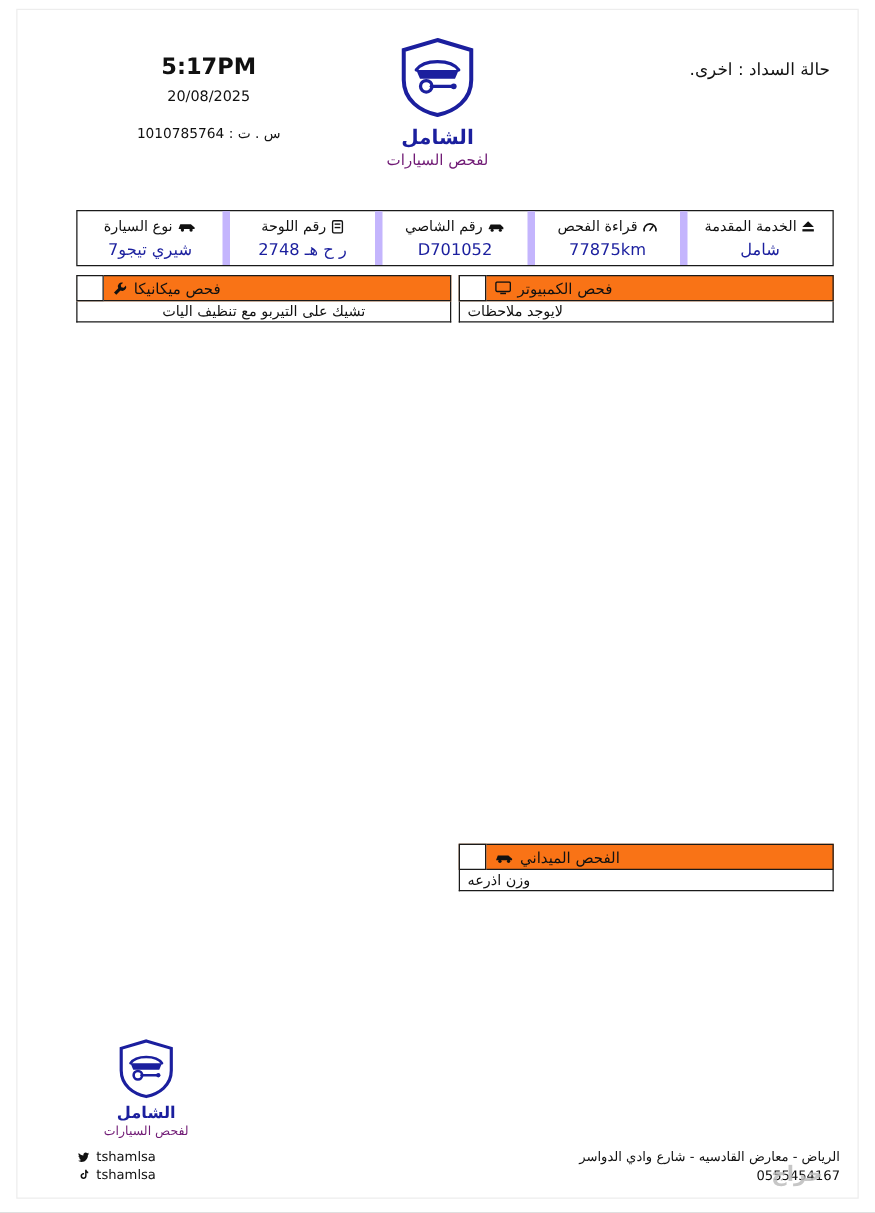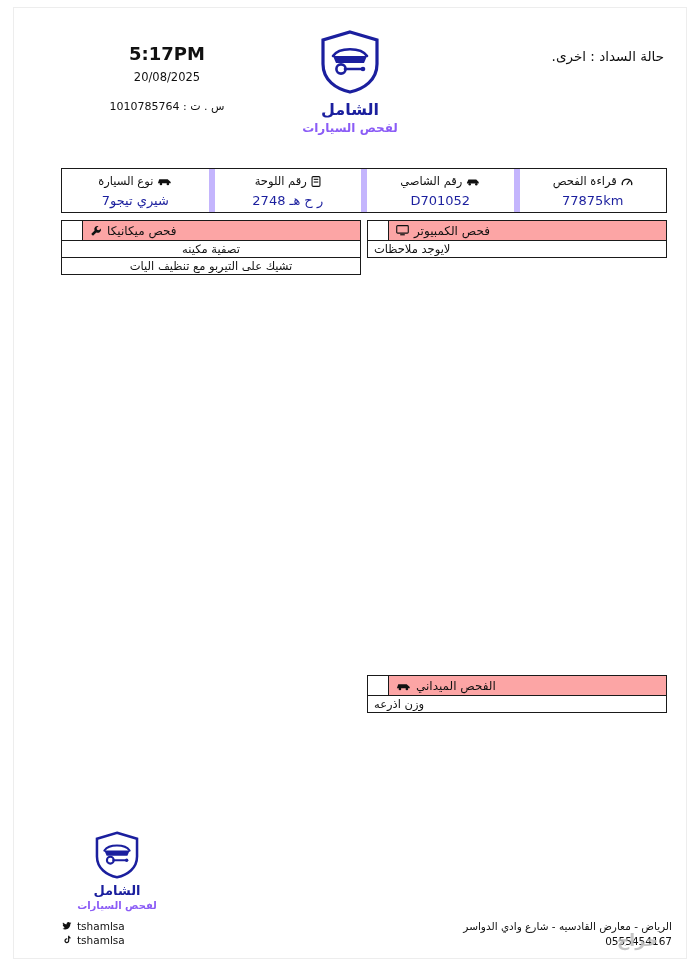--- a/index.html
+++ b/index.html
@@ -85,22 +85,22 @@
   .logo-title {
     margin-top: 6px;
     font-size: 16px;
     font-weight: bold;
     color: #1b1f9e;
     letter-spacing: 1px;
   }
   .logo-sub {
     margin-top: 2px;
     font-size: 12px;
-    font-weight: bold;
-    color: #8b5cf6;
+    font-weight: normal;
+    color: #701a75;
   }
 
   
   .info-table {
     position: absolute;
     top: 160px;
     left: 47px;
     width: 606px;
     height: 45px;
     display: flex;
@@ -142,21 +142,21 @@
     box-sizing: border-box;
   }
   .sec-computer { top: 212px; left: 353px; width: 300px; }
   .sec-mech     { top: 212px; left: 47px;  width: 300px; }
   .sec-field    { top: 667px; left: 353px; width: 300px; border-radius: 12px; }
 
   .sec-head {
     position: relative;
     height: 21px;
     border: 1px solid #1a1a1a;
-    background: #fca5a5;
+    background: #f97316;
     box-sizing: border-box;
     display: flex;
     align-items: center;
     justify-content: flex-end;
     padding: 0 6px 0 28px;
     font-size: 12px;
     color: #111;
     gap: 5px;
   }
   .sec-head .checkbox {
@@ -276,20 +276,32 @@
             <circle cx="44" cy="39" r="2.3" fill="#1b1f9e"></circle>
           </svg>
         </div>
         <div class="logo-title">الشامل</div>
         <div class="logo-sub">لفحص السيارات</div>
       </div>
     </div>
 
     <div class="info-table">
 
+      <div class="info-cell">
+        <div class="cell-head">
+          <span class="cell-icon">
+            <svg width="11" height="11" viewBox="0 0 12 12">
+                <path d="M6 1 L11 6 L1 6 Z" fill="#111"></path>
+                <rect x="1" y="8" width="10" height="2" fill="#111"></rect>
+              </svg>
+          </span>
+          <span>الخدمة المقدمة</span>
+        </div>
+        <div class="cell-val">شامل</div>
+      </div>
 
       <div class="info-cell">
         <div class="cell-head">
           <span class="cell-icon">
             <svg width="12" height="11" viewBox="0 0 13 12">
                 <path d="M1.5 10 A5.2 5.2 0 1 1 11.5 10" fill="none" stroke="#111" stroke-width="1.4"></path>
                 <path d="M6.5 9 L9 5.5" stroke="#111" stroke-width="1.3" stroke-linecap="round"></path>
               </svg>
           </span>
           <span>قراءة الفحص</span>
@@ -357,21 +369,20 @@
     <div class="section sec-mech">
       <div class="sec-head">
         <span class="checkbox"></span>
         <span>فحص ميكانيكا</span>
         <span class="cell-icon">
           <svg width="12" height="12" viewBox="0 0 12 12">
               <path d="M8.6 1.2 A3.2 3.2 0 0 0 4.6 5.6 L1.2 9 L3 10.8 L6.4 7.4 A3.2 3.2 0 0 0 10.8 3.4 L9 5.2 L7 4.8 L6.6 2.8 Z" fill="#111"></path>
             </svg>
         </span>
       </div>
-      <div class="sec-row">تصفية مكينه</div>
       <div class="sec-row">تشيك على التيربو مع تنظيف اليات</div>
     </div>
 
     <div class="section sec-field">
       <div class="sec-head">
         <span class="checkbox"></span>
         <span>الفحص الميداني</span>
         <span class="cell-icon">
           <svg width="15" height="10" viewBox="0 0 16 10">
               <path d="M1 7 L2.4 3.2 L11.4 3.2 L14.6 6 L14.6 7.4 L1 7.4 Z" fill="#111"></path>

